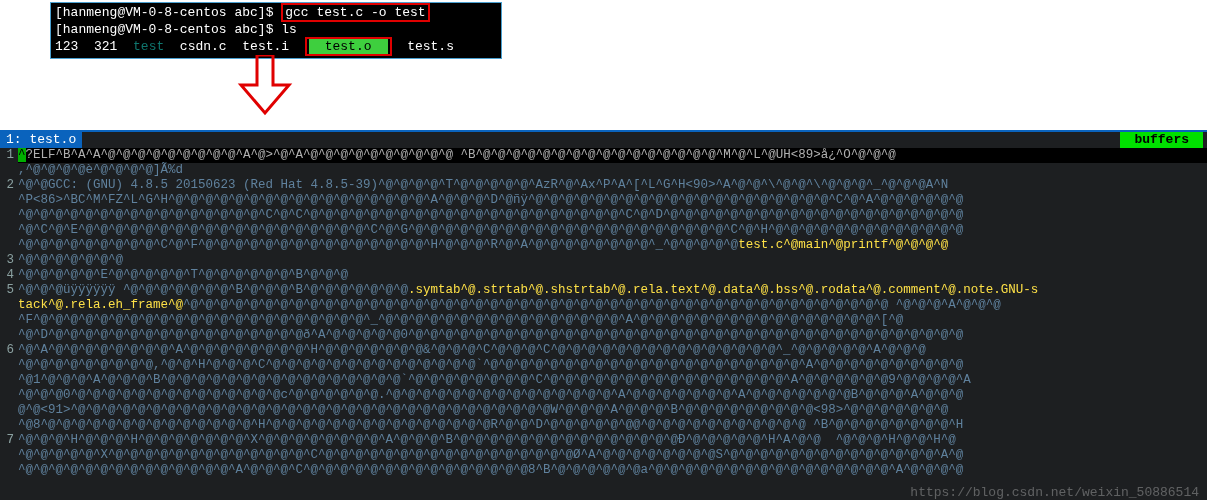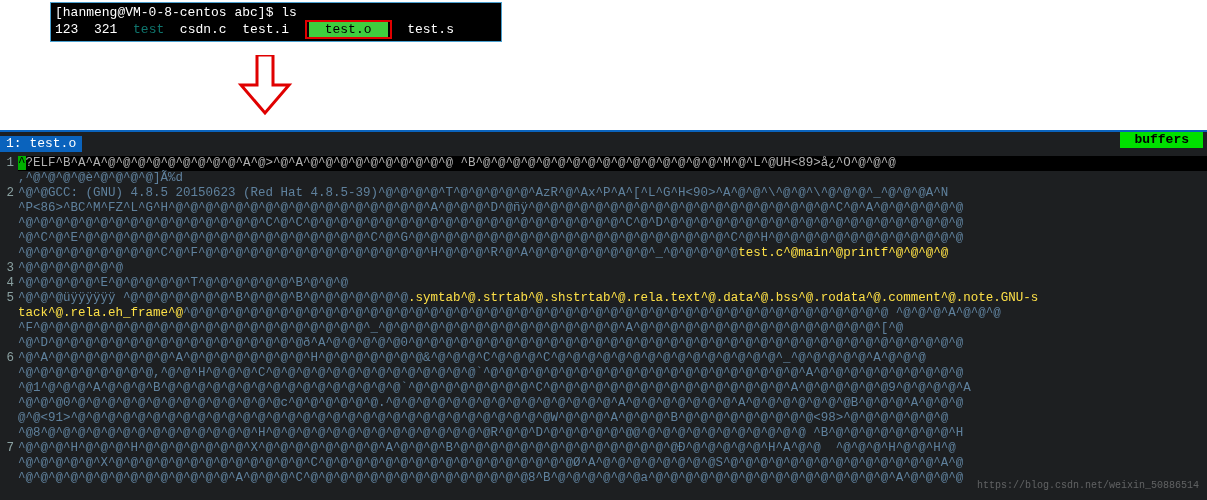--- a/index.html
+++ b/index.html
@@ -48,21 +48,21 @@
     top: 130px;
     left: 0;
     right: 0;
     bottom: 0;
     background: #1d1f21;
     color: #5f819d;
     border-top: 2px solid #0a63bd;
   }
   .tabbar {
     display: flex;
-    height: 24px;
+    height: 16px;
     background: #1d1f21;
     justify-content: space-between;
     text-align: center;
   }
   .tab-left {
     display: flex;
     align-items: center;
   }
   .tab-active {
     background: #0a63bd;
@@ -109,30 +109,33 @@
     color: #b0b0b0;
   }
   .cursor-mark {
     background: #00b000;
     color: #000;
   }
   .white-text { color: #fde047; }
   .watermark {
     position: absolute;
     right: 8px;
-    bottom: 9px;
+    bottom: 0;
     color: rgba(220,220,220,0.35);
-    font-size: 10px;
+    font-size: 13px;
     pointer-events: none;
   }
 </style>
 </head>
 <body>
 
 <div class="terminal-top">
+  <div class="row">
+    <span class="prompt">[hanmeng@VM-0-8-centos abc]$ </span><span class="red-box">gcc test.c -o test</span>
+  </div>
   <div class="row">
     <span class="prompt">[hanmeng@VM-0-8-centos abc]$ </span><span>ls</span>
   </div>
   <div class="row">
     <span>123</span>&nbsp;&nbsp;<span>321</span>&nbsp;&nbsp;<span class="green-text">test</span>&nbsp;&nbsp;<span>csdn.c</span>&nbsp;&nbsp;<span>test.i</span>&nbsp;&nbsp;<span class="red-box"><span class="green-bg">test.o</span></span>&nbsp;&nbsp;<span>test.s</span>
   </div>
 </div>
 
 <div class="arrow">
   <svg width="60" height="62" viewBox="0 0 60 62">

